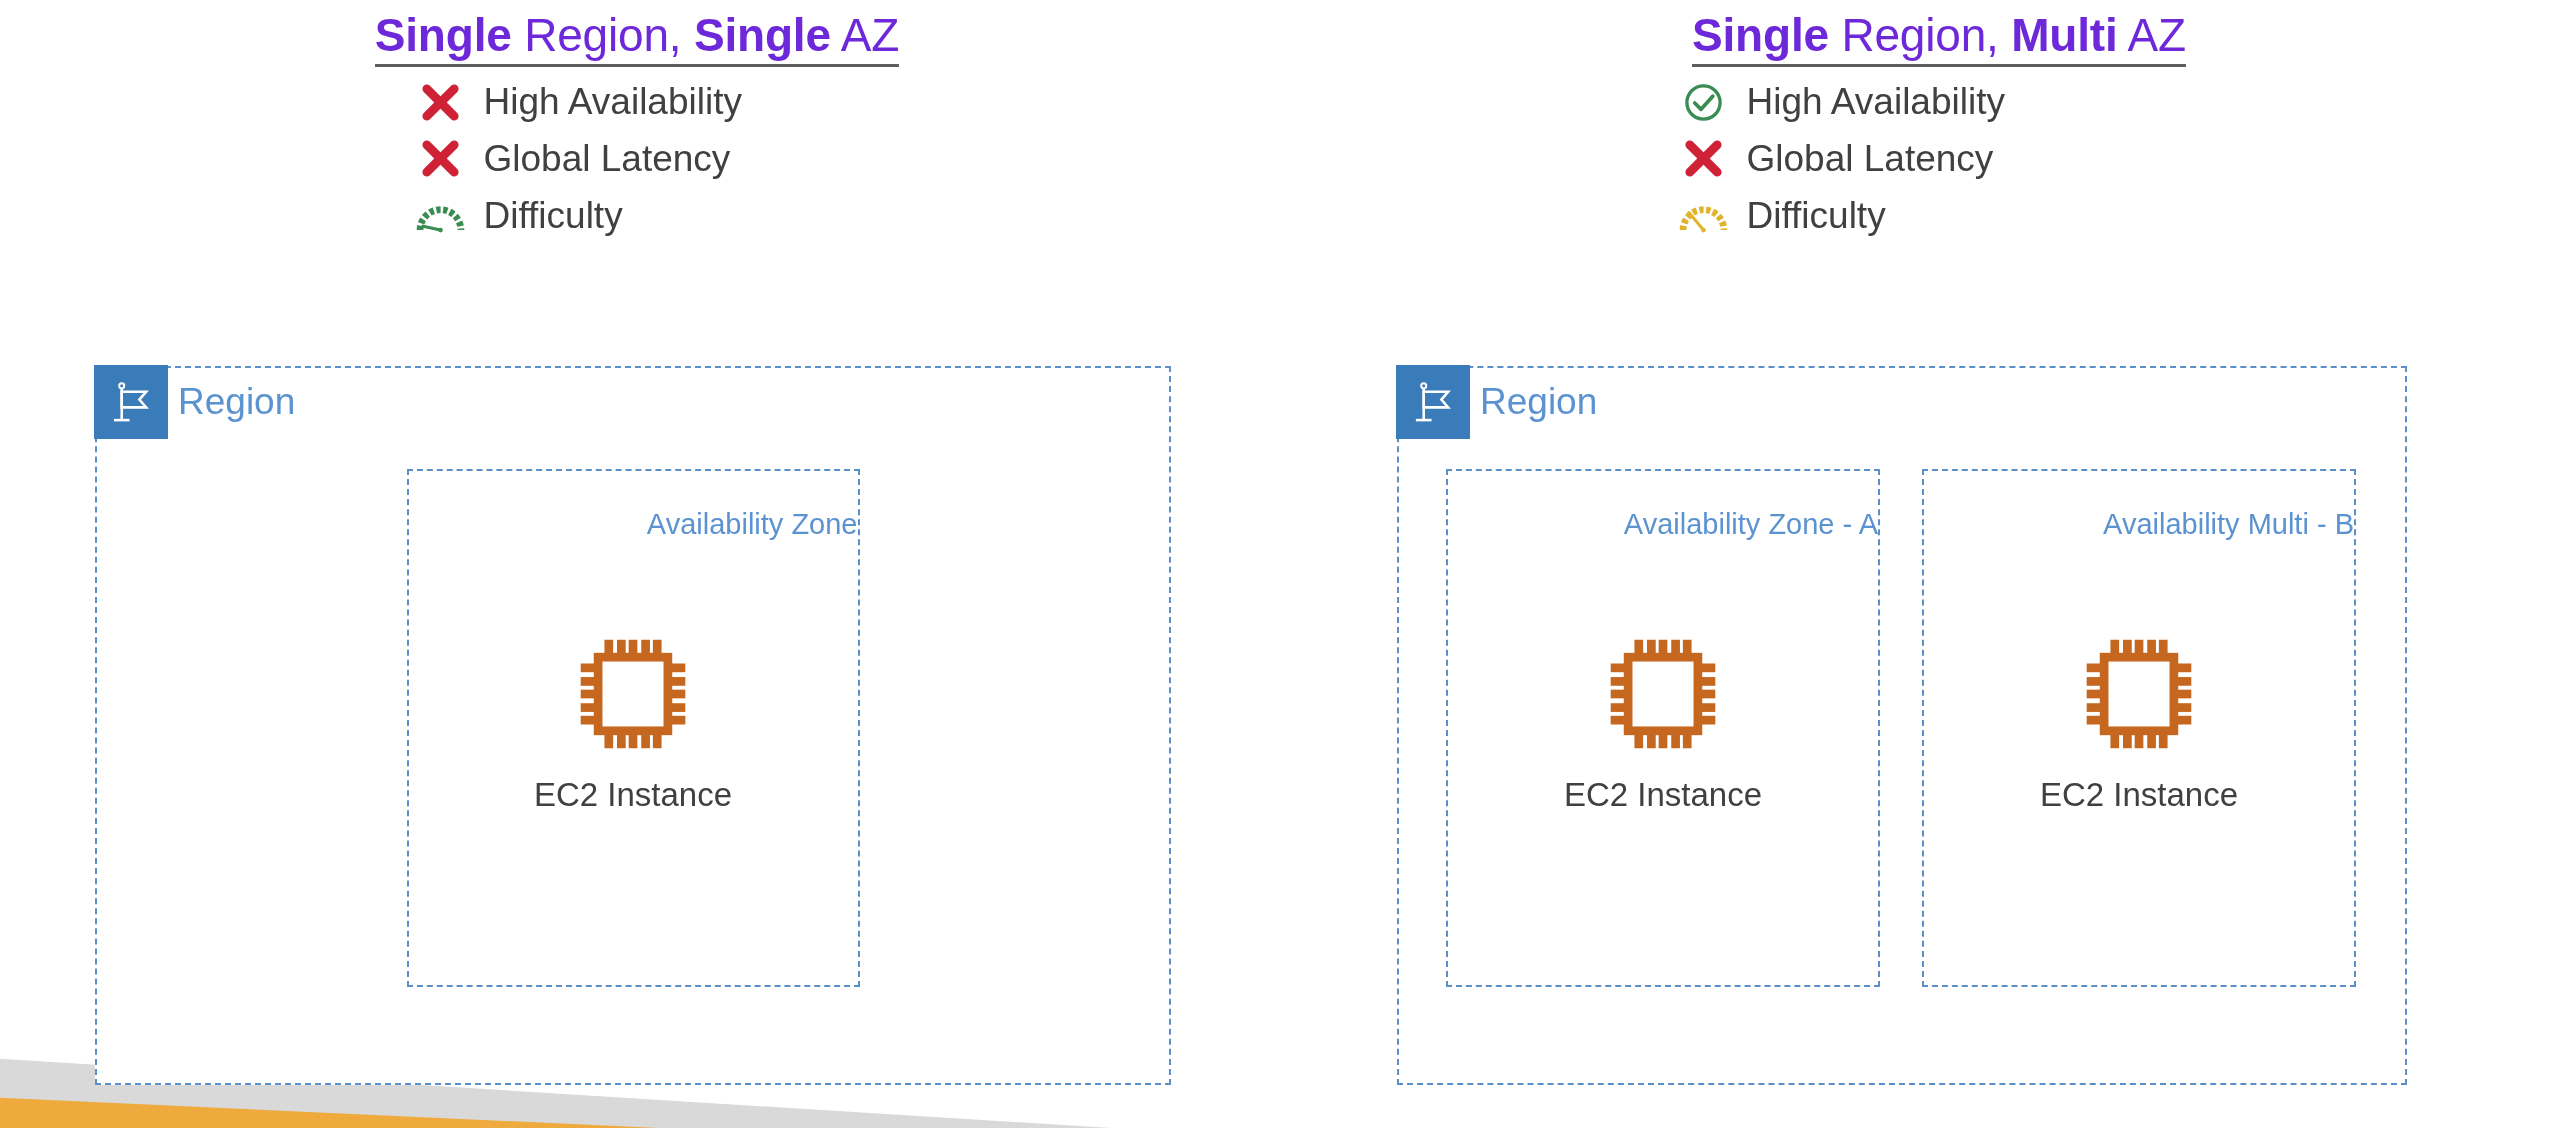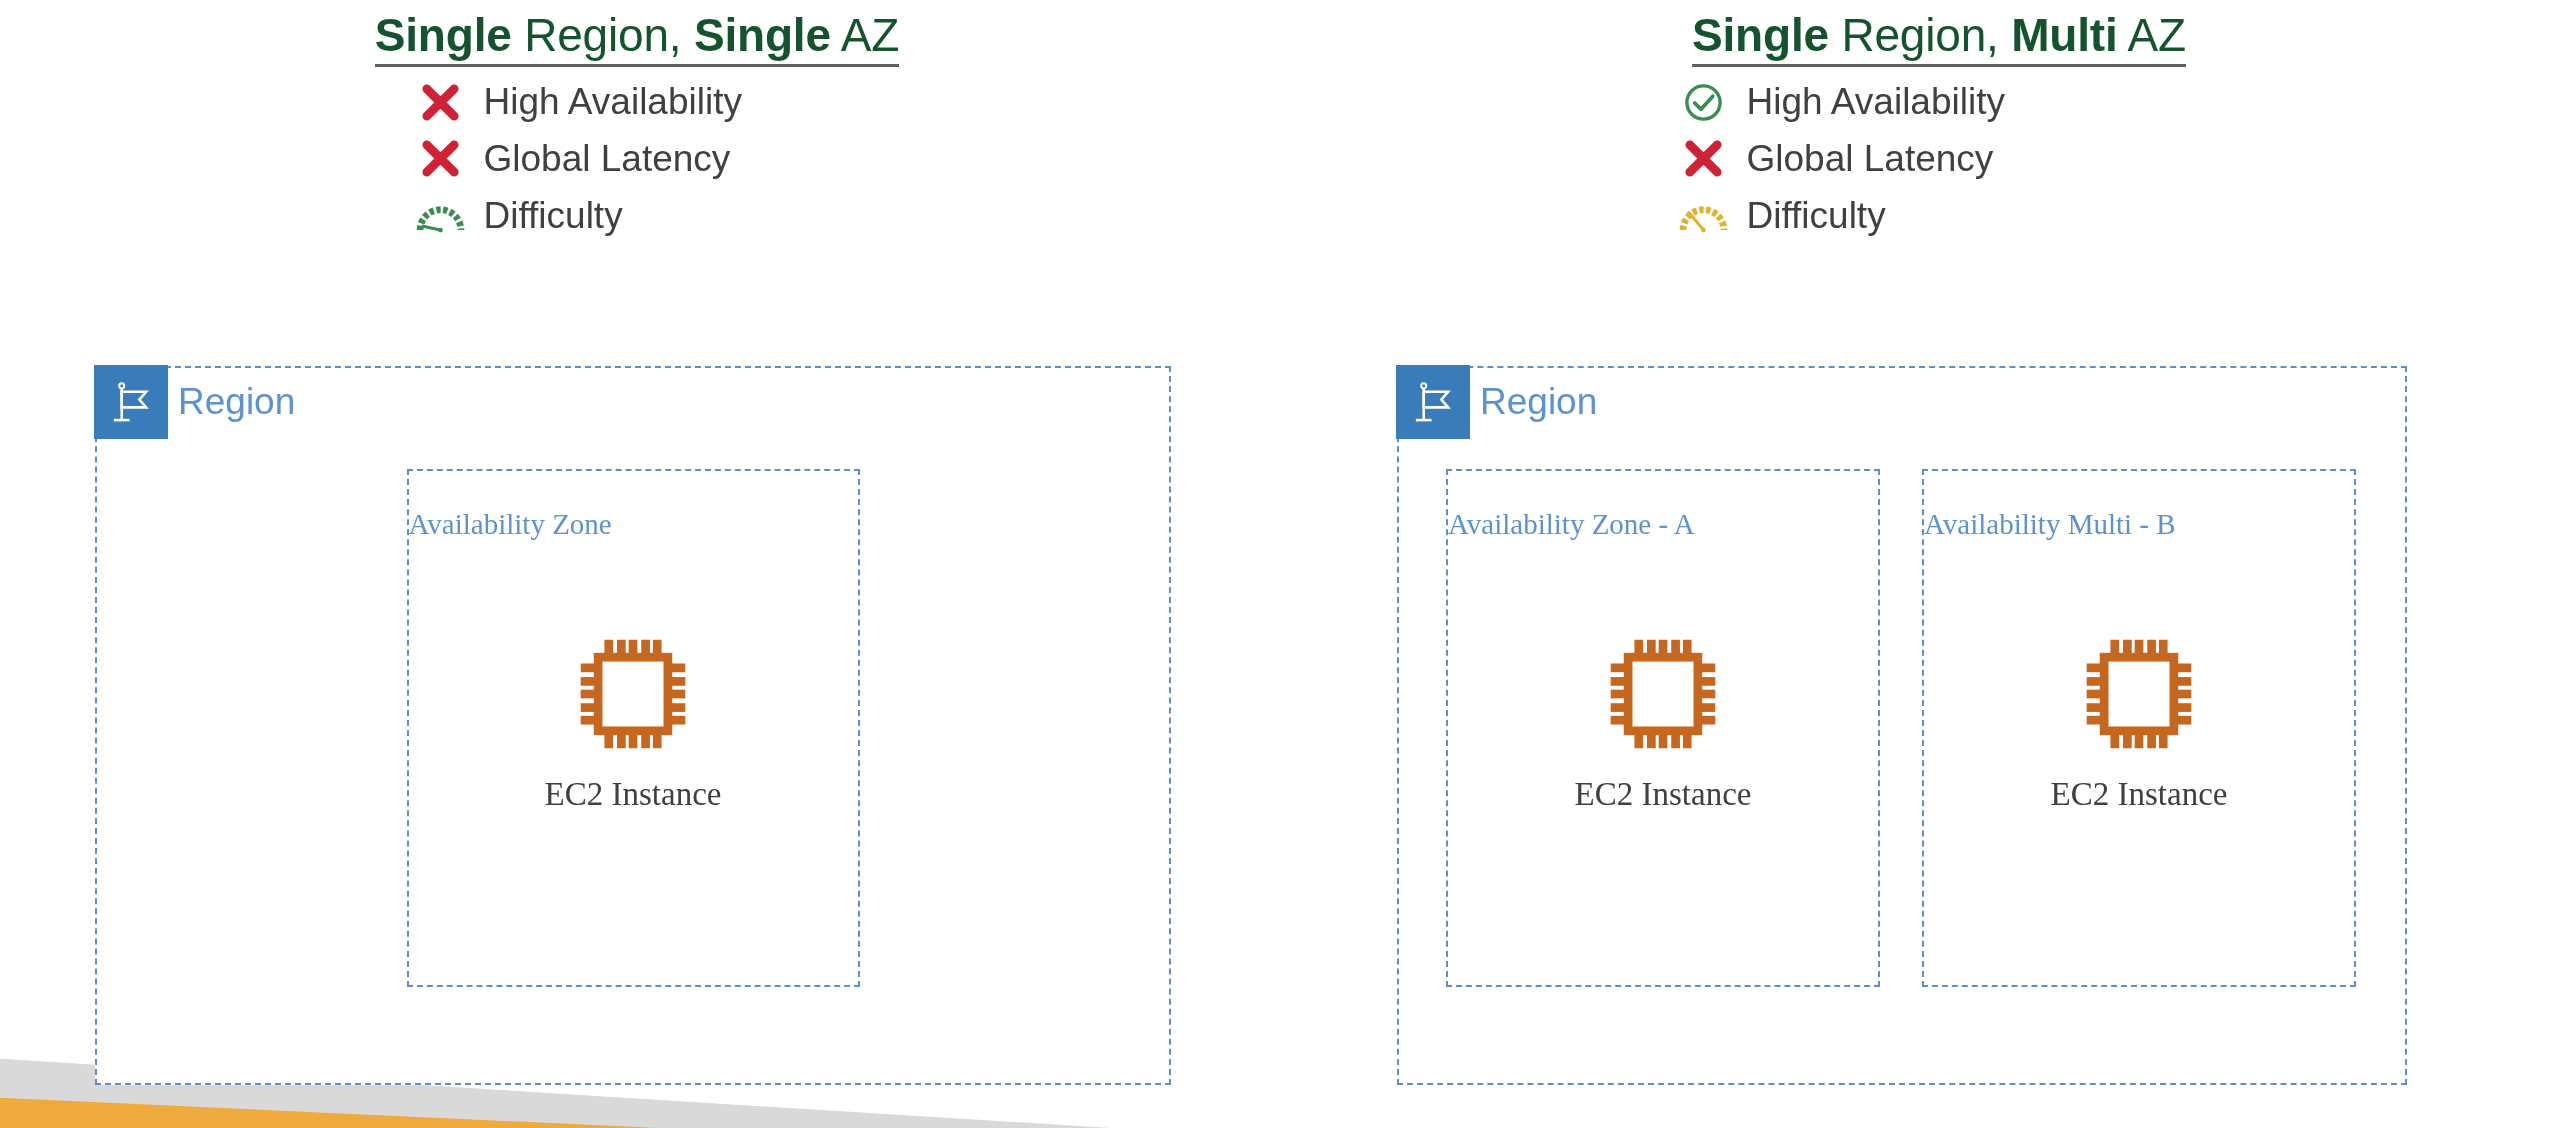--- a/index.html
+++ b/index.html
@@ -31,21 +31,21 @@
     position: absolute;
     top: 0;
   }
   .panel-left  { left: 93px;  width: 1088px; }
   .panel-right { left: 1395px; width: 1088px; }
 
   
   .panel-title {
     text-align: center;
     font-size: 46px;
-    color: #14532d;
+    color: #6d28d9;
     letter-spacing: -0.2px;
     padding-top: 7.8px;
     white-space: nowrap;
   }
   .panel-title .tu {
     display: inline-block;
     border-bottom: 3.9px solid #5e5e5e;
     padding-bottom: 1.9px;
   }
   .panel-title b { font-weight: bold; }
@@ -123,22 +123,21 @@
   }
   .az-row.single { padding: 0 0 0 0; }
   .az-row.multi  { gap: 42px; padding-left: 47px; padding-right: 49px; }
 
   .az-box {
     border: 2.9px dashed #5b8fc9;
     box-sizing: border-box;
     position: relative;
     display: flex;
     flex-direction: column;
-    align-items: flex-start;
-    font-family: Liberation Serif, serif;
+    align-items: flex-end;
   }
   .az-box.single { width: 453px; height: 518px; }
   .az-box.multi  { flex: 1 1 0; height: 518px; }
 
   .az-title {
     margin-top: 37px;
     font-size: 29px;
     color: #5b92d0;
     white-space: nowrap;
   }

